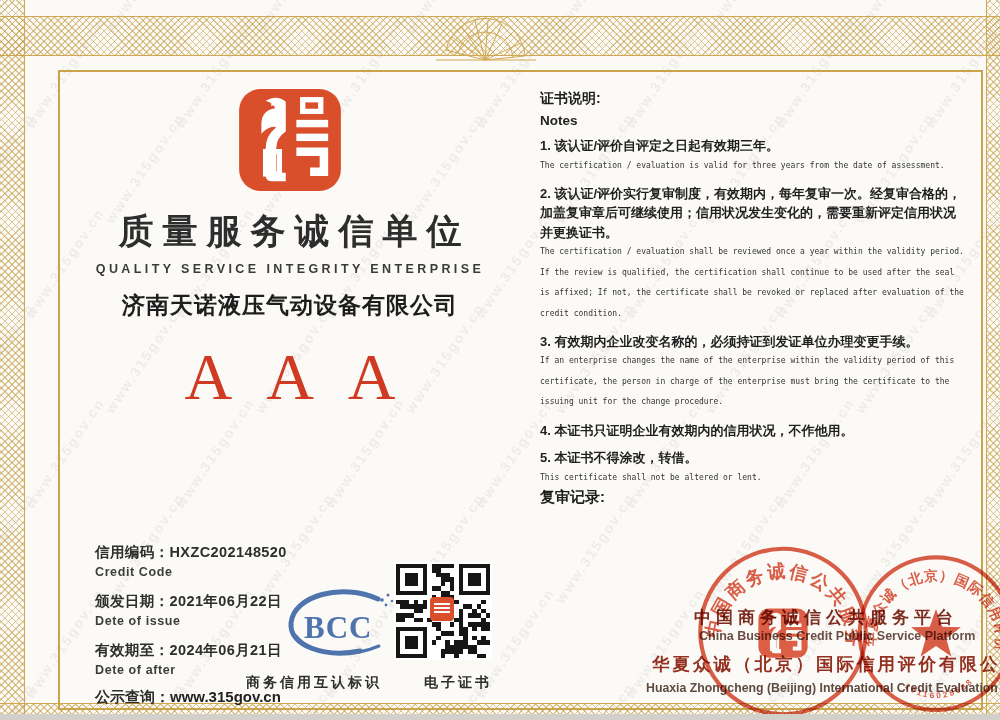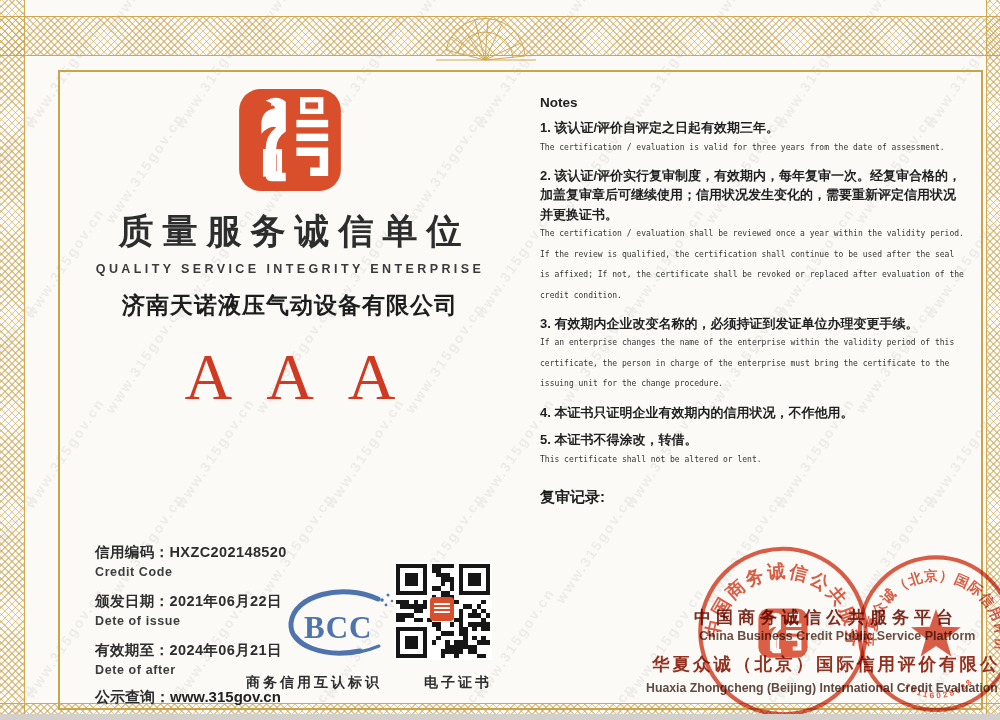--- a/index.html
+++ b/index.html
@@ -670,20 +670,21 @@
       <i style="background: transparent;"></i>
     </div>
   <div class="qr-logo">
       <b></b>
       <b></b>
       <b></b>
     </div>
   <div class="qr-label">电子证书</div>
 
   <div class="right-col">
+    <div class="notes-title">证书说明:</div>
     <div class="notes-en">Notes</div>
     <div class="note-cn">1. 该认证/评价自评定之日起有效期三年。</div>
     <div class="note-en">The certification / evaluation is valid for three years from the date of assessment.</div>
     <div class="note-cn">2. 该认证/评价实行复审制度，有效期内，每年复审一次。经复审合格的，加盖复审章后可继续使用；信用状况发生变化的，需要重新评定信用状况并更换证书。</div>
     <div class="note-en">The certification / evaluation shall be reviewed once a year within the validity period. If the review is qualified, the certification shall continue to be used after the seal is affixed; If not, the certificate shall be revoked or replaced after evaluation of the credit condition.</div>
     <div class="note-cn">3. 有效期内企业改变名称的，必须持证到发证单位办理变更手续。</div>
     <div class="note-en">If an enterprise changes the name of the enterprise within the validity period of this certificate, the person in charge of the enterprise must bring the certificate to the issuing unit for the change procedure.</div>
     <div class="note-cn">4. 本证书只证明企业有效期内的信用状况，不作他用。</div>
     <div class="note-cn">5. 本证书不得涂改，转借。</div>
     <div class="note-en">This certificate shall not be altered or lent.</div>

